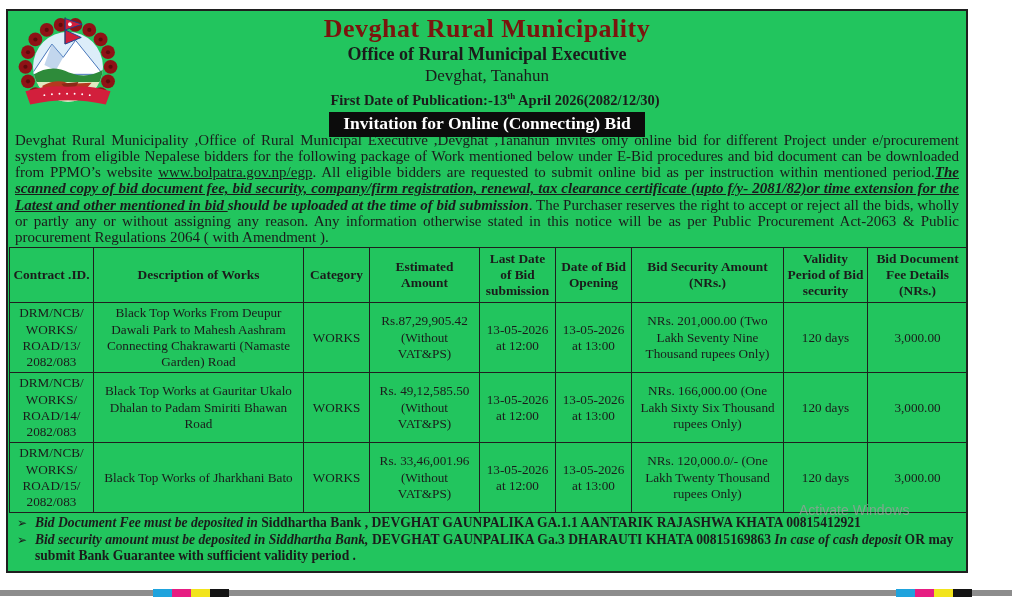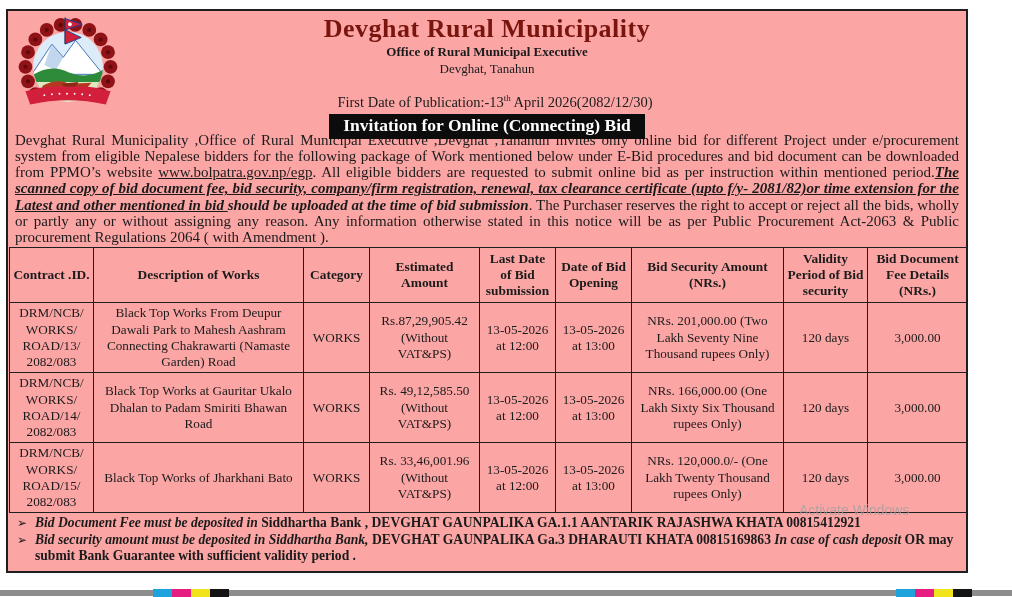--- a/index.html
+++ b/index.html
@@ -3,30 +3,30 @@
 <meta charset="utf-8">
 <style>
   html,body{margin:0;padding:0;background:#ffffff;}
   .page{
     position:relative; width:1012px; height:597px; overflow:hidden;
     background:#ffffff; font-family:"Liberation Serif","DejaVu Serif",serif;
     color:#1b1b1b;
   }
   .doc-border{
     position:absolute; left:6px; top:9px; width:962px; height:564px;
-    border:2.5px solid #1f1f1f; box-sizing:border-box; background:#fca5a5;
+    border:2.5px solid #1f1f1f; box-sizing:border-box; background:#22c55e;
   }
   
   .header{position:relative; height:103px;}
   .logo{position:absolute; left:8px; top:4px;}
   .header-text{text-align:center; padding-top:3px;}
   .title{font-size:26px; font-weight:bold; color:var(--title-color,#7a150e); letter-spacing:.5px;}
-  .subtitle{font-size:13px; font-weight:bold; margin-top:0px;}
-  .location{font-size:13px; margin-top:1px;}
-  .publication{font-size:14.5px; font-weight:normal; margin-top:16px;padding-left:16px;}
+  .subtitle{font-size:18px; font-weight:bold; margin-top:0px;}
+  .location{font-size:17px; margin-top:1px;}
+  .publication{font-size:14.5px; font-weight:bold; margin-top:5px;padding-left:16px;}
   .publication sup{font-size:9px;}
   .banner{margin-top:3px;}
   .banner span{
     display:inline-block; background:var(--banner-bg,#0c0c0c); color:var(--banner-text,#ffffff);
     font-size:17.5px; font-weight:bold; padding:1px 14px 3px 14px;
   }
   
   .notice{
     margin:18px 7px 2px 7px; font-size:15px; line-height:16.15px;
     text-align:justify;

